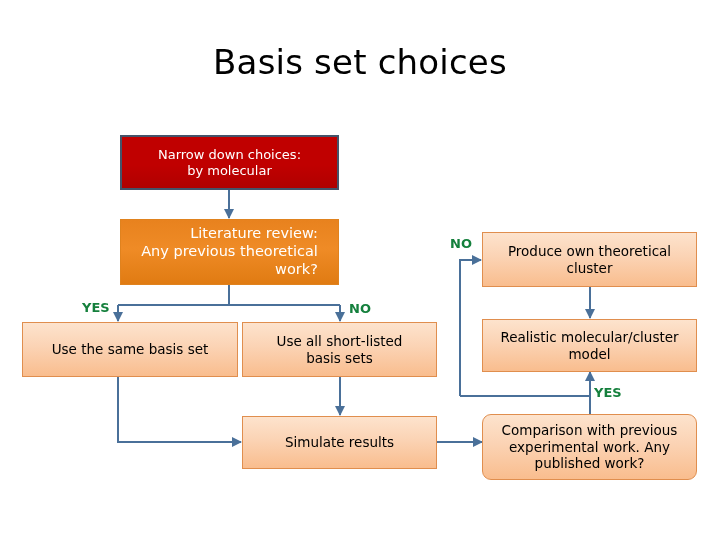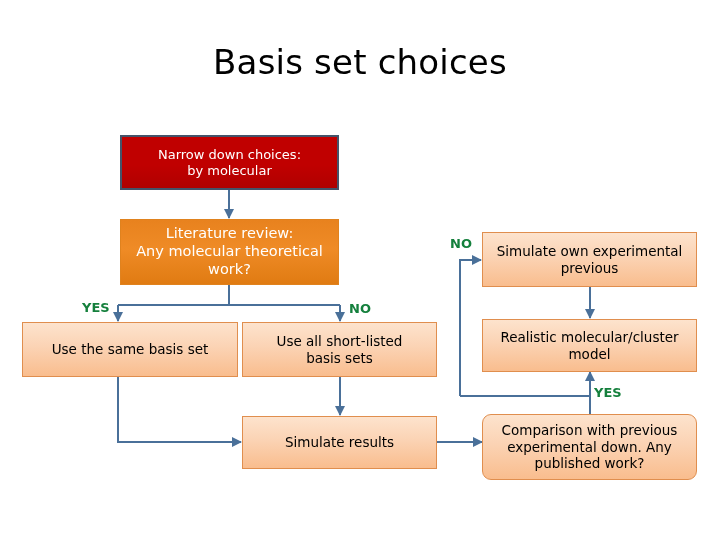--- a/index.html
+++ b/index.html
@@ -49,20 +49,21 @@
     border: 2px solid #44546a;
     color: #ffffff;
     font-size: 13px;
   }
   
   .node.orange {
     background: linear-gradient(to bottom, #e8821e 0%, #ef8b26 45%, #e07b12 100%);
     border: 1px solid #e0821e;
     color: #ffffff;
     font-size: 14.5px;
+    text-align: right;
   }
   
   .node.peach {
     background: linear-gradient(to bottom, #fde3cd 0%, #fbd3b4 45%, #f9bd8e 100%);
     border: 1px solid #e08e4e;
     color: #000000;
     font-size: 13.5px;
   }
 
   .edge-label {
@@ -126,21 +127,21 @@
   <div class="node red" style="left:120px; top:135px; width:219px; height:55px;">
     <div>
       <div>Narrow down choices:</div>
       <div>by molecular</div>
     </div>
   </div>
 
   <div class="node orange" style="left:120px; top:219px; width:219px; height:66px;">
     <div>
       <div>Literature review:</div>
-      <div>Any molecular theoretical</div>
+      <div>Any previous theoretical</div>
       <div>work?</div>
     </div>
   </div>
 
   <div class="node peach" style="left:22px; top:322px; width:216px; height:55px;">
     <div>Use the same basis set</div>
   </div>
 
   <div class="node peach" style="left:242px; top:322px; width:195px; height:55px;text-align:center;">
     <div>
@@ -148,36 +149,36 @@
       <div>basis sets</div>
     </div>
   </div>
 
   <div class="node peach" style="left:242px; top:416px; width:195px; height:53px;">
     <div>Simulate results</div>
   </div>
 
   <div class="node peach" style="left:482px; top:232px; width:215px; height:55px;">
     <div>
-      <div>Simulate own experimental</div>
-      <div>previous</div>
+      <div>Produce own theoretical</div>
+      <div>cluster</div>
     </div>
   </div>
 
   <div class="node peach" style="left:482px; top:319px; width:215px; height:53px;">
     <div>
       <div>Realistic molecular/cluster</div>
       <div>model</div>
     </div>
   </div>
 
   <div class="node peach" style="left:482px; top:414px; width:215px; height:66px;border-radius:9px;">
     <div>
       <div>Comparison with previous</div>
-      <div>experimental down. Any</div>
+      <div>experimental work. Any</div>
       <div>published work?</div>
     </div>
   </div>
 
   <div class="edge-label" style="left:82px; top:300px;">YES</div>
 
   <div class="edge-label" style="left:349px; top:301px;">NO</div>
 
   <div class="edge-label" style="left:450px; top:236px;">NO</div>
 

